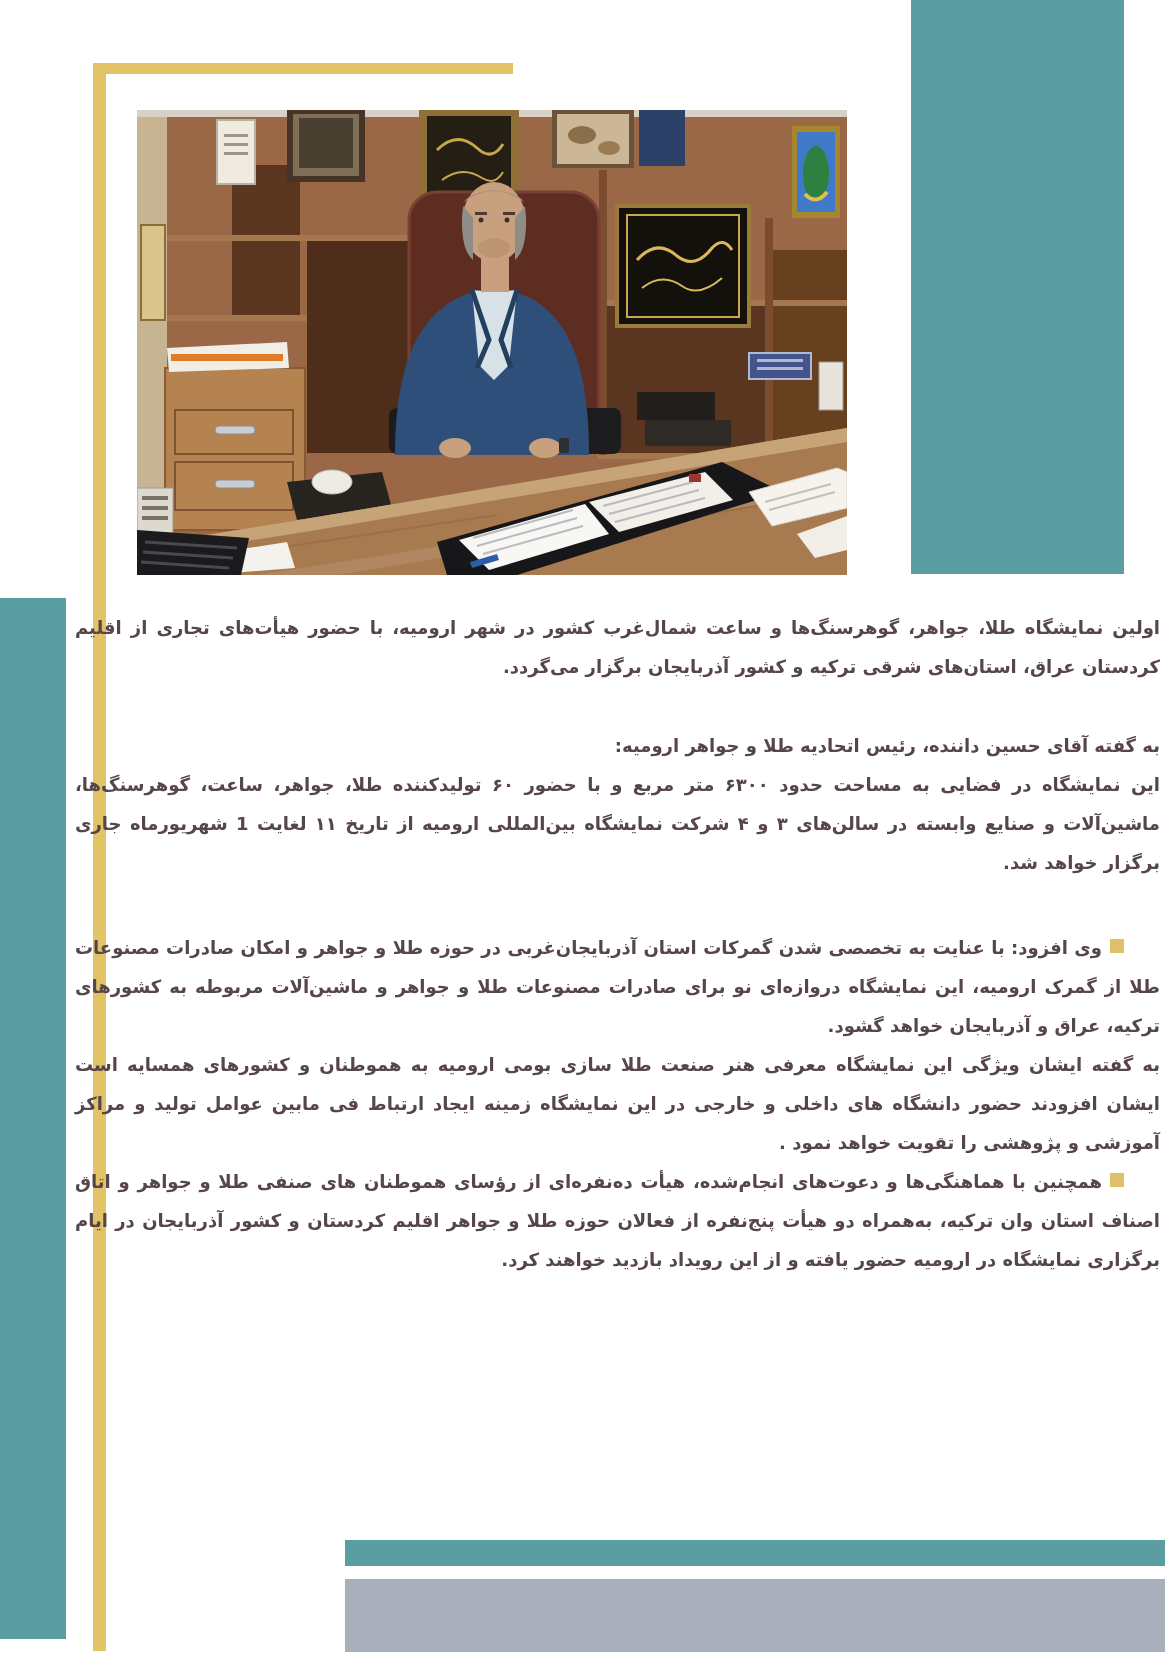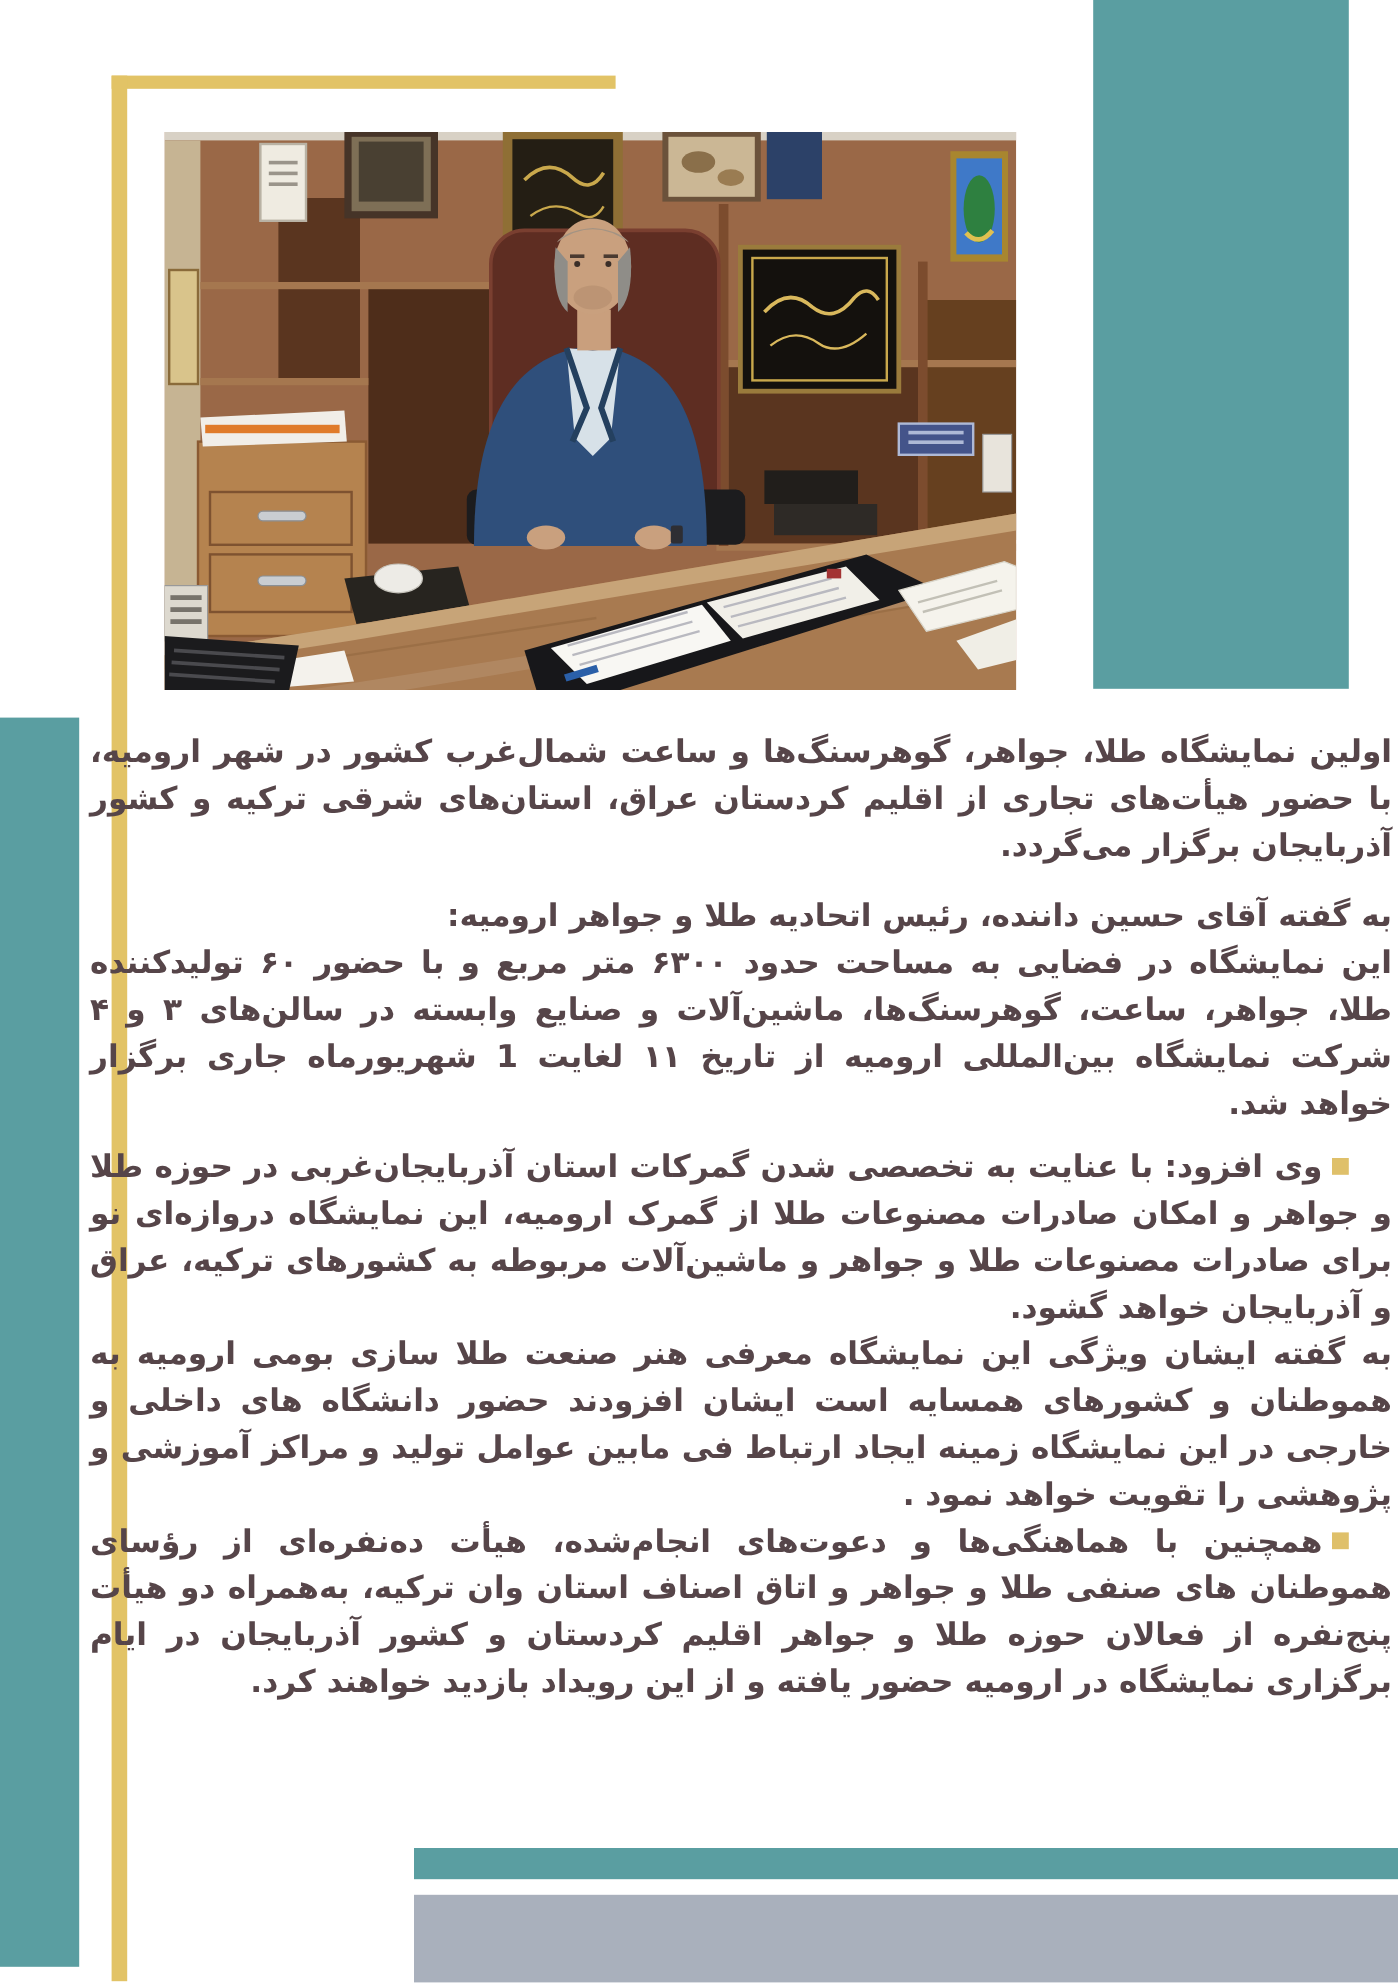--- a/index.html
+++ b/index.html
@@ -10,25 +10,25 @@
   .teal-left-bar{position:absolute;left:0;top:598px;width:66px;height:1041px;background:#5A9EA1;}
   .gold-h-bar{position:absolute;left:93px;top:63px;width:420px;height:11px;background:#E2C366;}
   .gold-v-bar{position:absolute;left:93px;top:63px;width:13px;height:1588px;background:#E2C366;}
   .teal-bottom-bar{position:absolute;left:345px;top:1540px;width:820px;height:26px;background:#5A9EA1;}
   .gray-bottom-bar{position:absolute;left:345px;top:1579px;width:820px;height:73px;background:#A9B0BC;}
   
   .photo{position:absolute;left:137px;top:110px;width:710px;height:465px;overflow:hidden;}
   .photo svg{display:block;width:710px;height:465px;}
   
   .article{position:absolute;left:75px;top:608px;width:1085px;direction:rtl;
-           color:#564549;font-weight:bold;font-size:26px;line-height:39px;
+           color:#564549;font-weight:bold;font-size:18px;line-height:39px;
            text-align:justify;text-align-last:right;}
   .article p{margin:0;padding:0;}
-  .article p.heading{margin-top:20px;}
-  .article p.spaced{margin-top:14px;}
+  .article p.heading{margin-top:40px;}
+  .article p.spaced{margin-top:46px;}
   .article p.bulleted{position:relative;text-indent:58px;}
   .bullet-sq{position:absolute;right:36px;top:11px;width:14px;height:14px;background:#DFC06A;}
 </style>
 </head>
 <body>
 
 <div class="page">
 
   <div class="teal-top-right"></div>
   <div class="gold-h-bar"></div>

